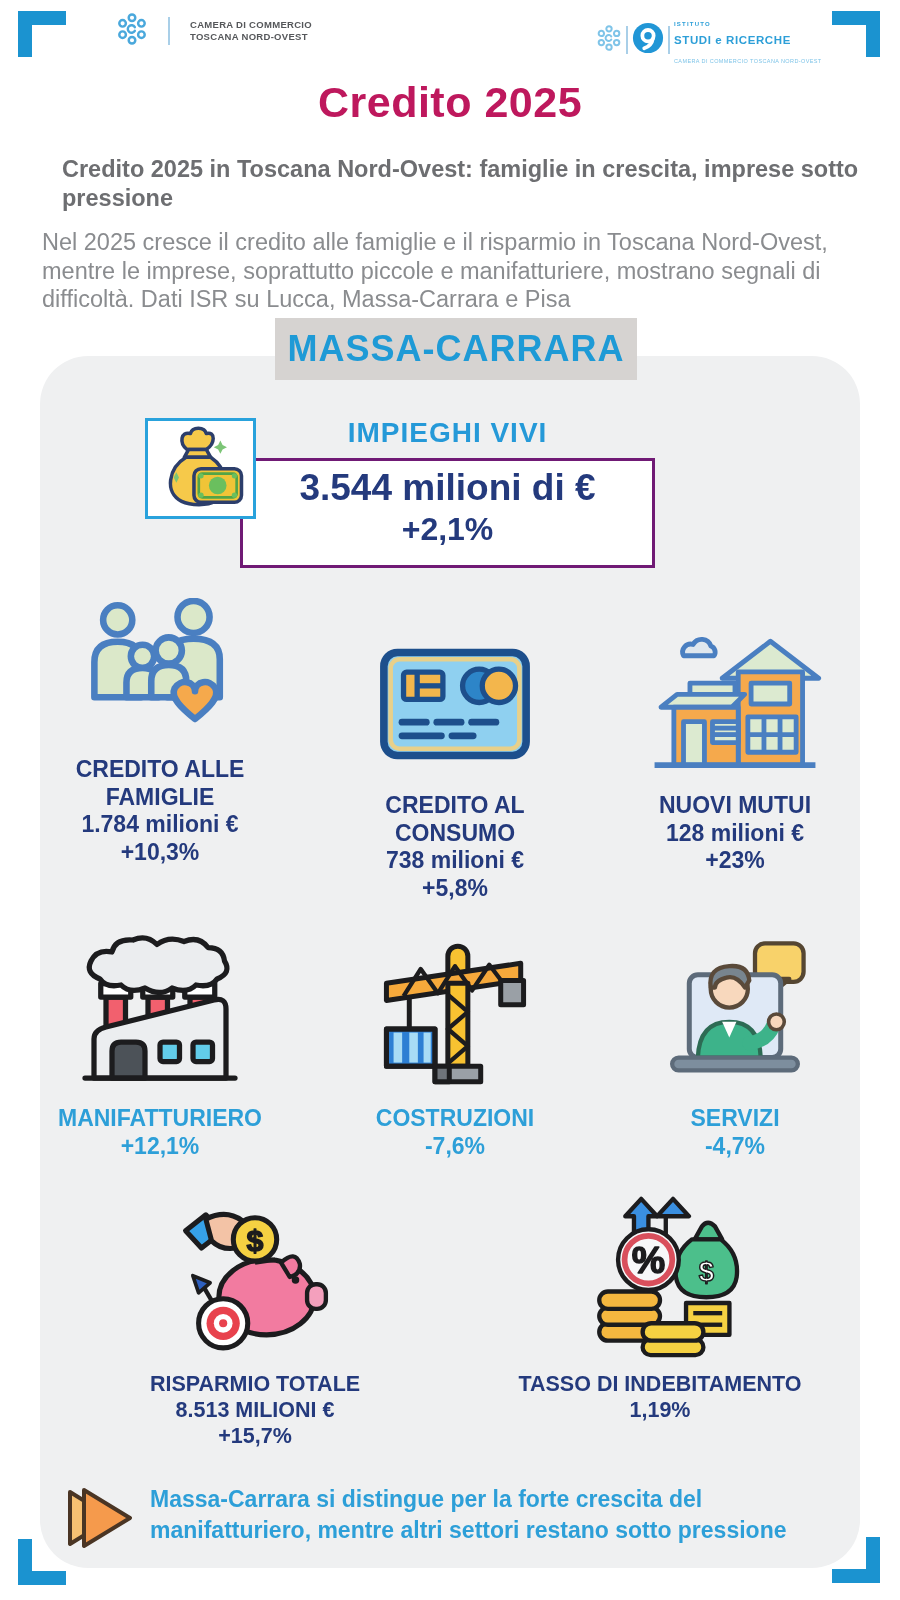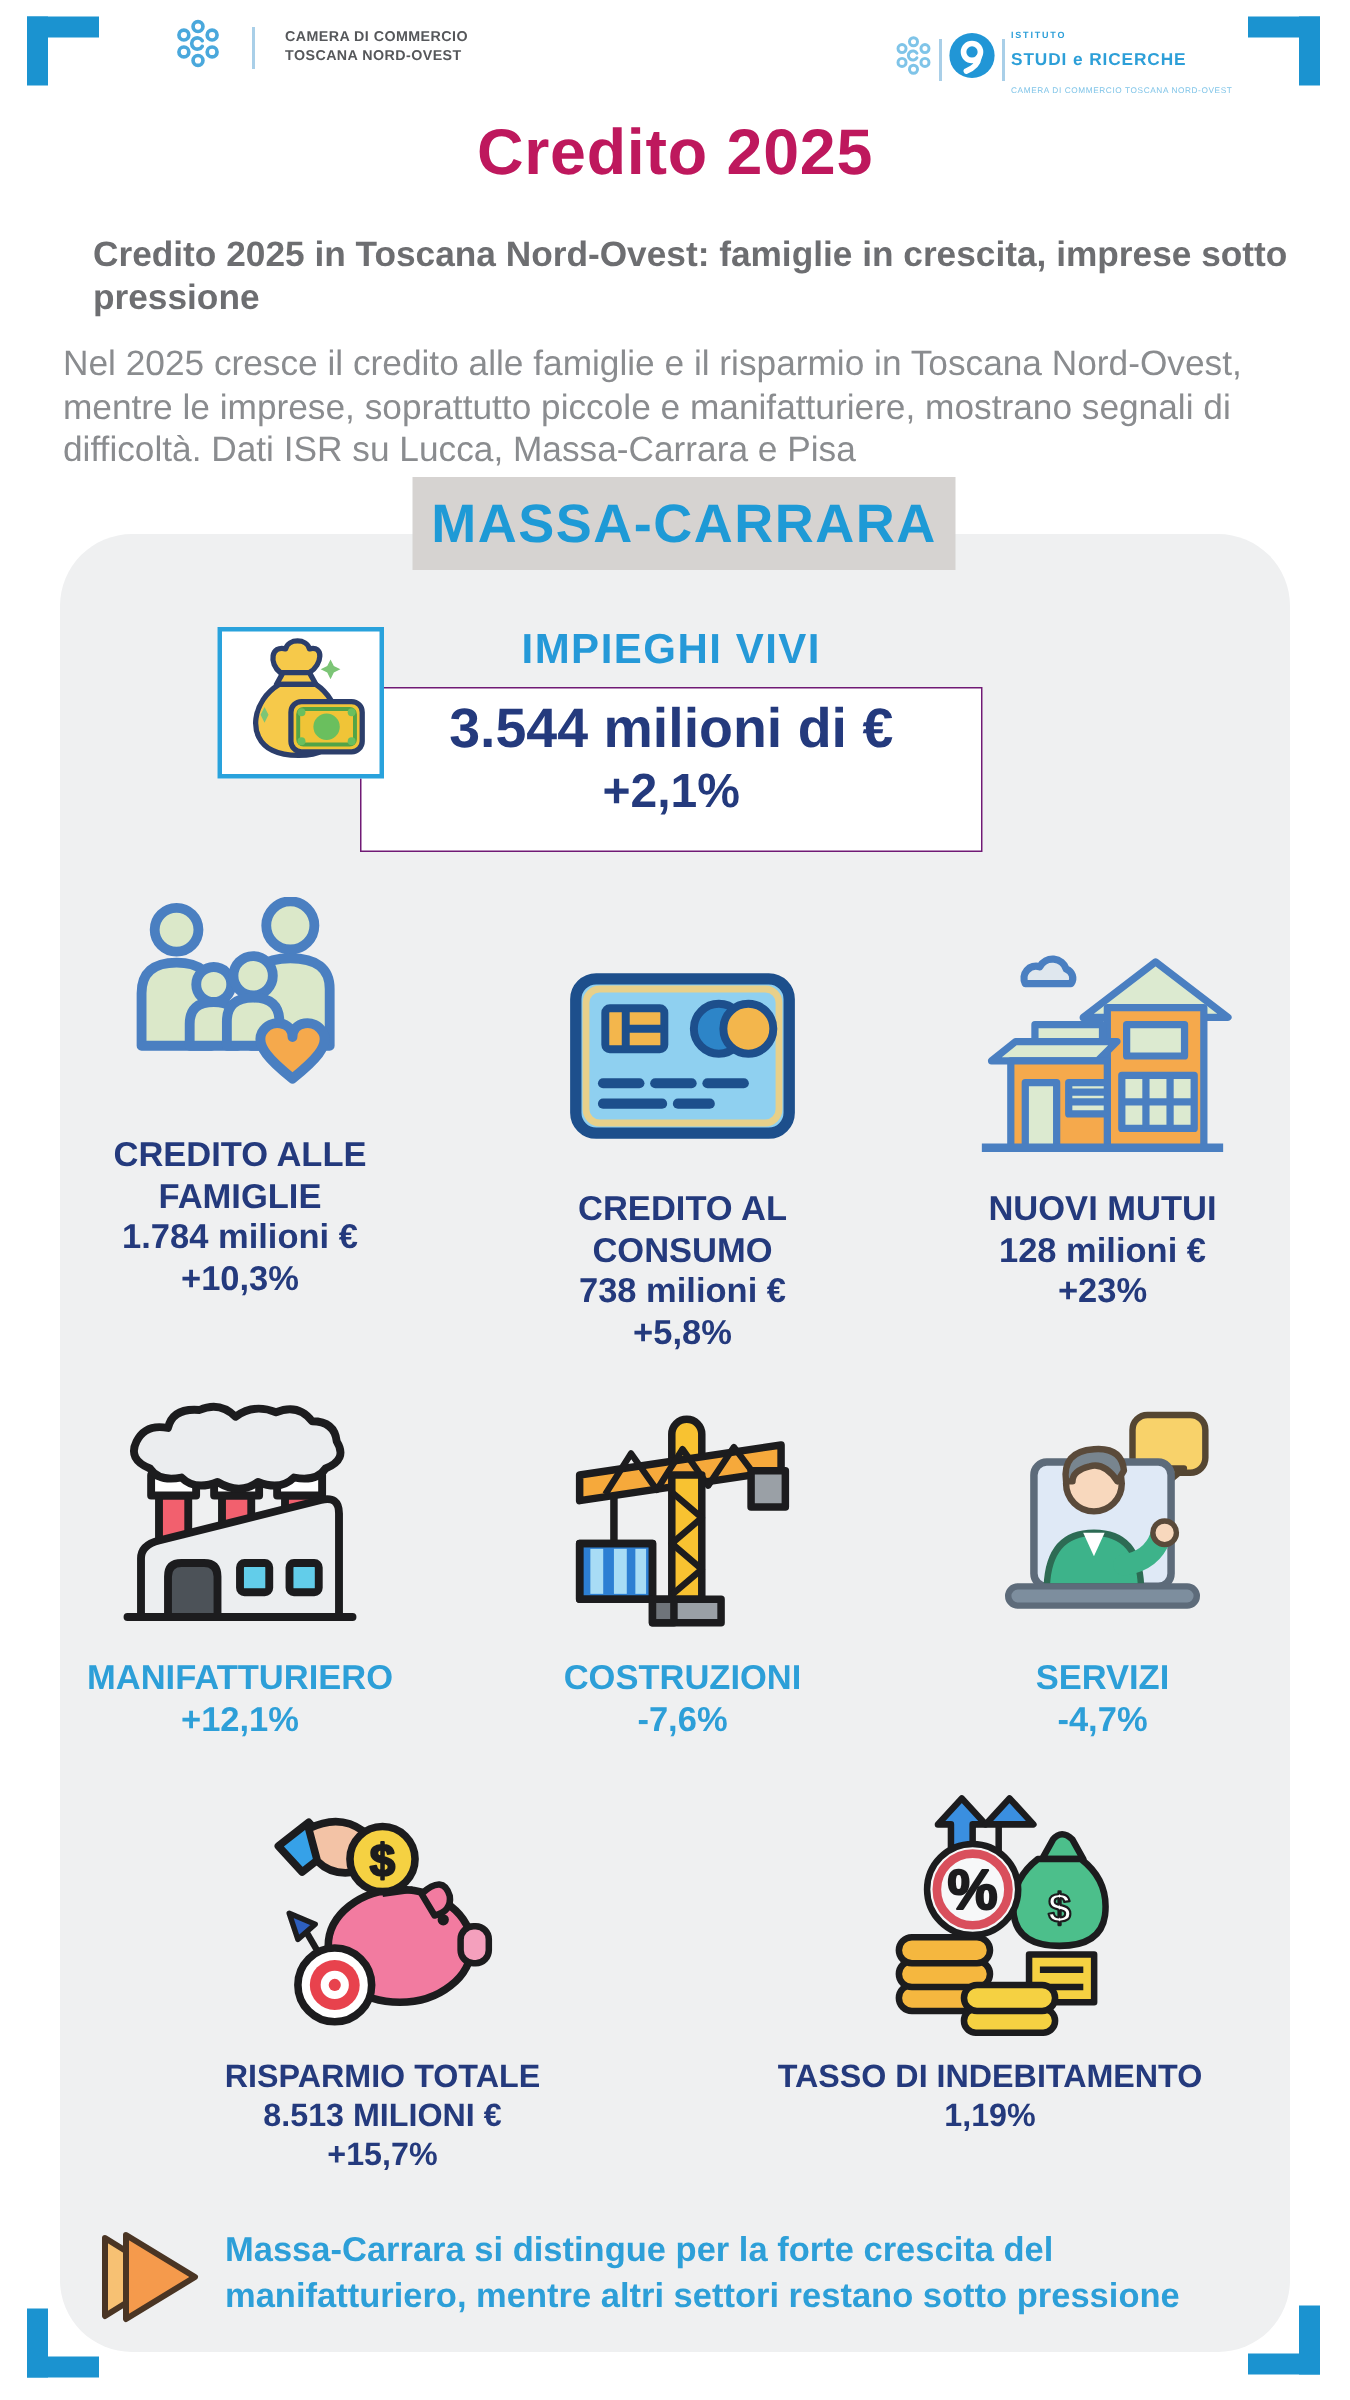--- a/index.html
+++ b/index.html
@@ -36,21 +36,21 @@
   .card { position:absolute; left:40px; top:356px; width:820px; height:1212px;
     background:#eff0f1; border-radius:48px; }
 
   .region-banner { position:absolute; left:275px; top:318px; width:362px; height:62px;
     background:#d6d3d1; display:flex; align-items:center; justify-content:center;
     font-size:36px; font-weight:800; color:#1e9ad6; letter-spacing:1px; }
 
   .hero-label { position:absolute; left:240px; top:417px; width:415px; text-align:center;
     font-size:28px; font-weight:800; color:#2599d8; letter-spacing:1px; }
   .hero-box { position:absolute; left:240px; top:458px; width:415px; height:110px;
-    background:#fff; border:1px solid #701a75; text-align:center; padding-top:6px; }
+    background:#fff; border:3px solid #701a75; text-align:center; padding-top:6px; }
   .hero-value { font-size:37px; font-weight:800; color:#243a7d; }
   .hero-delta { font-size:32px; font-weight:800; color:#243a7d; margin-top:2px; }
   .hero-icon-box { position:absolute; left:145px; top:418px; width:111px; height:101px;
     background:#fff; border:3px solid #29a2dc; display:flex; align-items:center; justify-content:center; z-index:2; }
 
   .stat-col { position:absolute; text-align:center; }
   .stat-icon { display:flex; align-items:center; justify-content:center; }
   .r1 .stat-icon { height:148px; }
   .r2 .stat-icon { height:168px; }
   .r3 .stat-icon { height:170px; }

